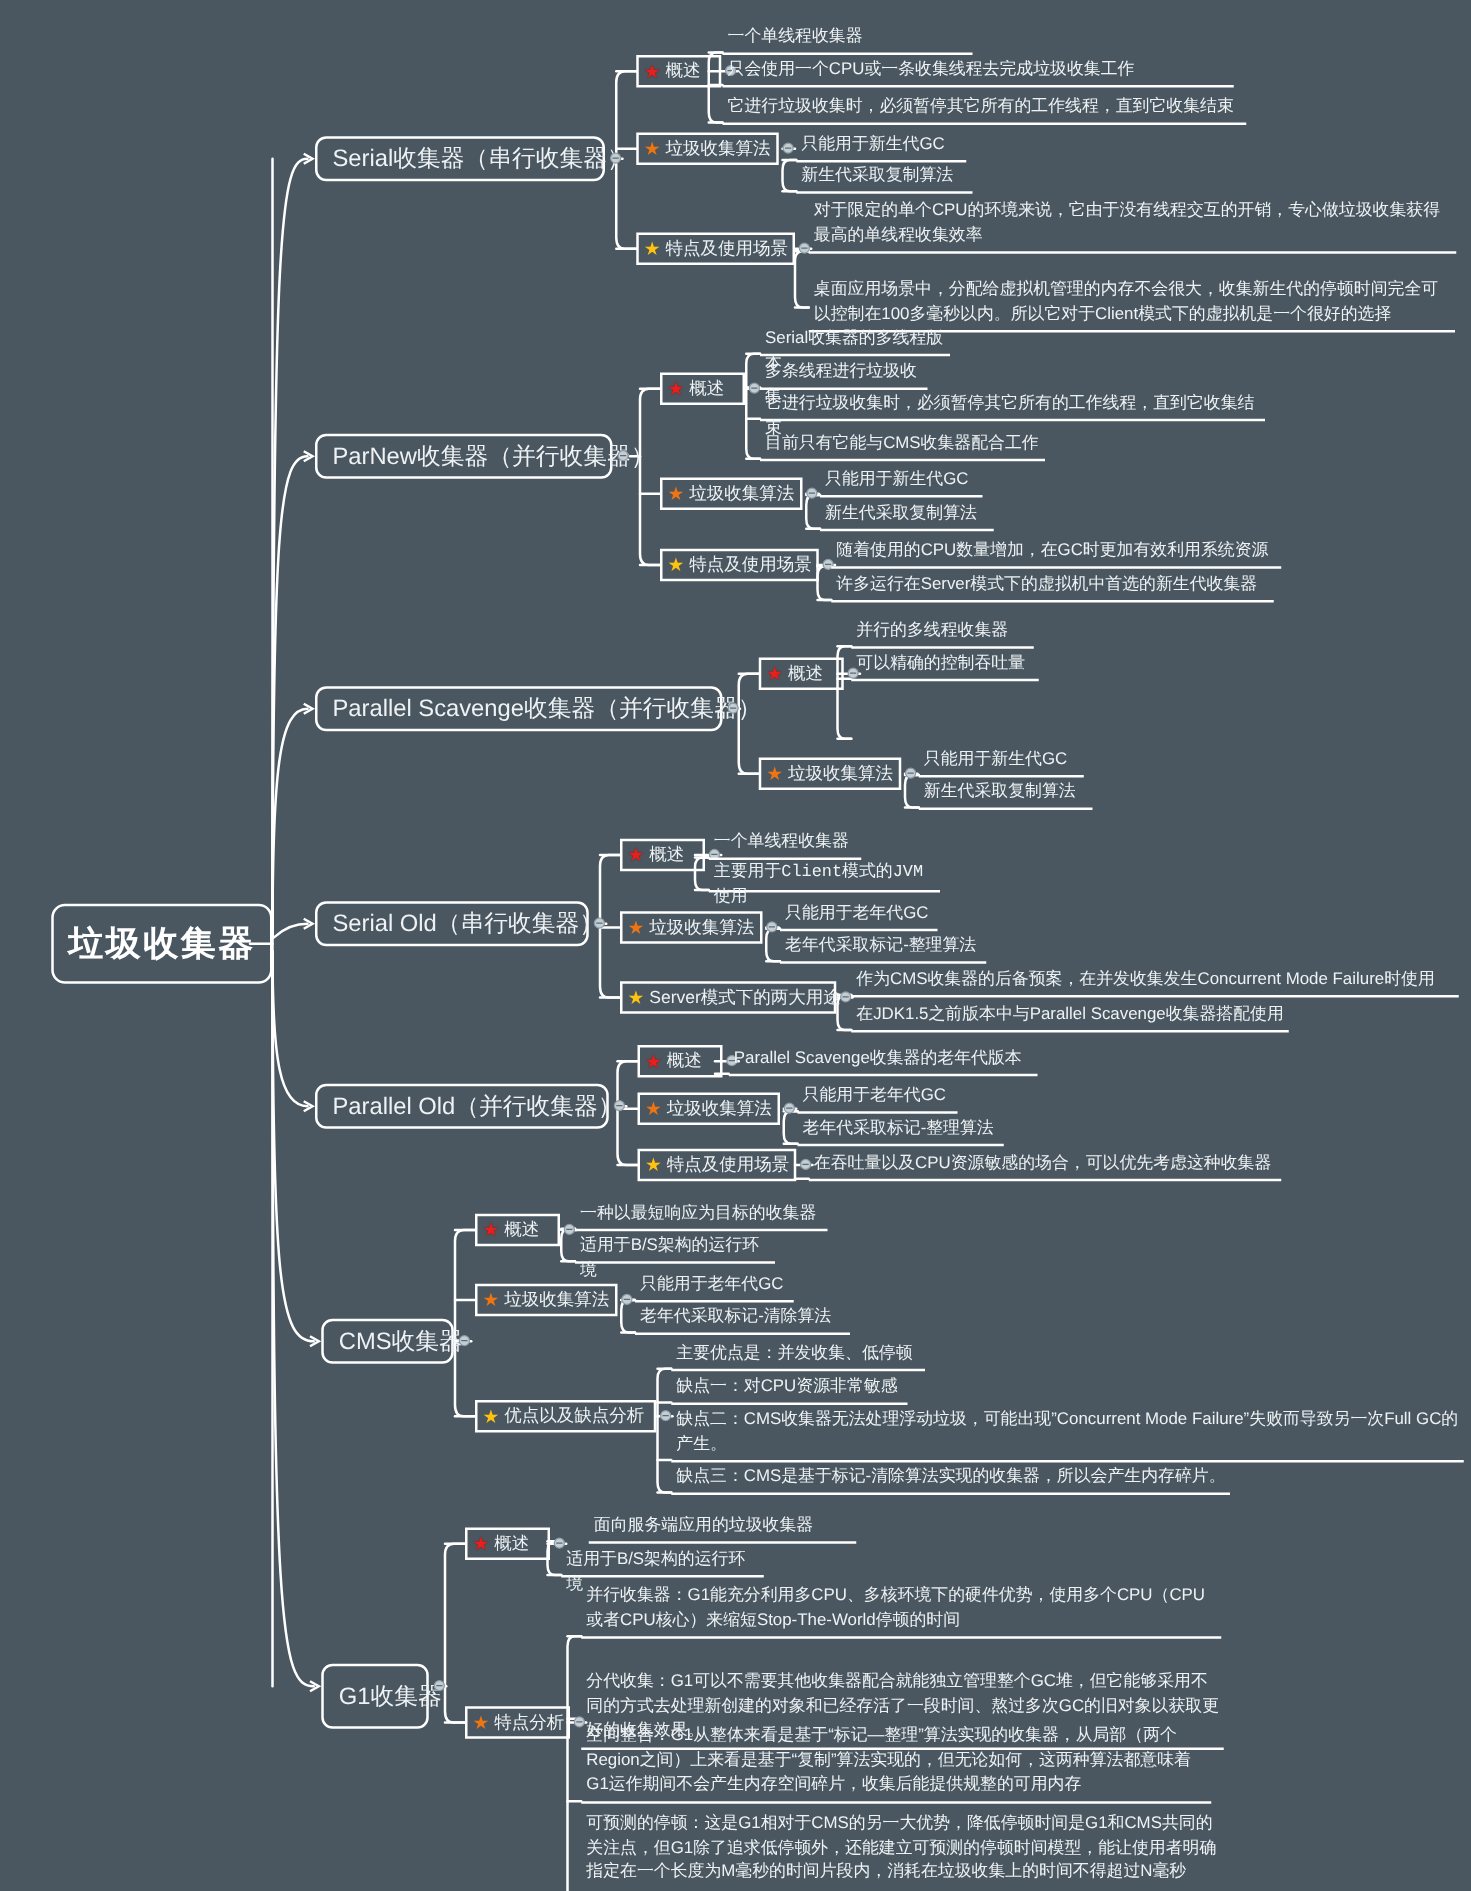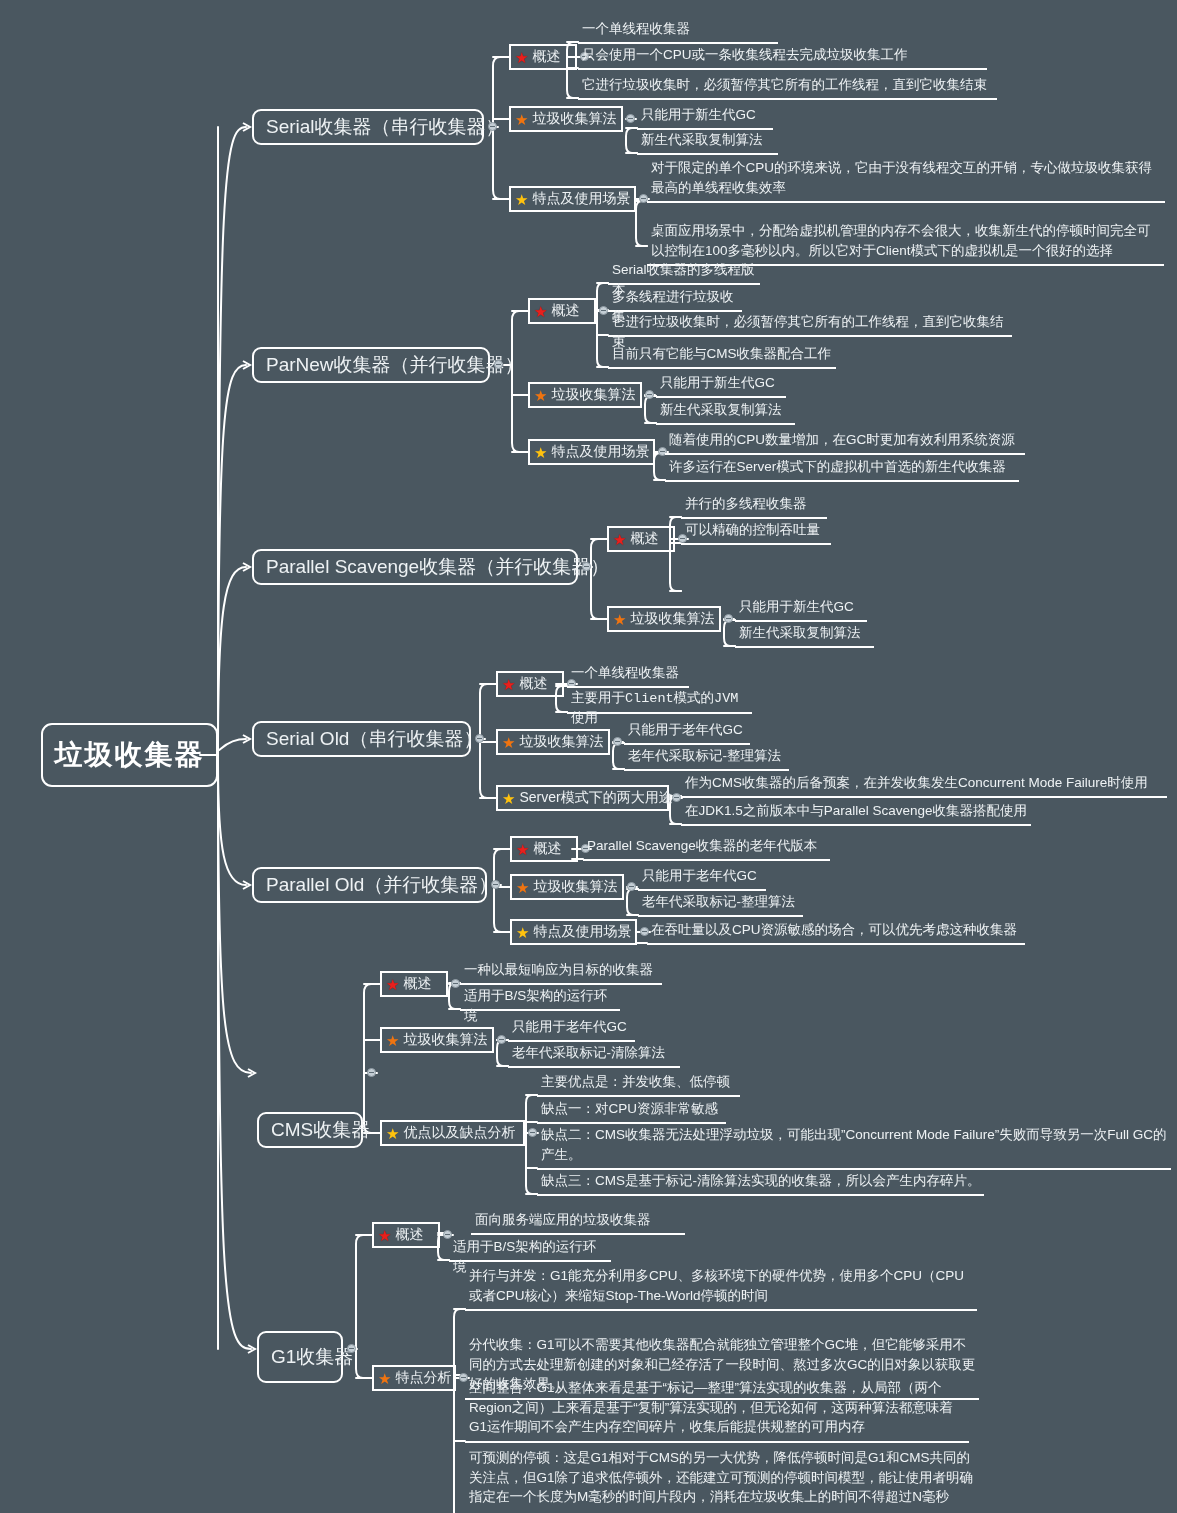--- a/index.html
+++ b/index.html
@@ -332,21 +332,21 @@
     </div>
     <div class="nodedot" style="left: 627px; top: 882px;"></div>
     <div class="leaf" style="left: 638px; top: 865px; width: 128px; height: 26px;">只能用于老年代GC</div>
     <div class="leaf" style="left: 638px; top: 891px; width: 165px; height: 26px;">老年代采取标记-整理算法</div>
     <div class="cat" style="left: 510px; top: 919px; width: 127px; height: 26px;">
       <span class="star star-yellow">★</span>
       <span>特点及使用场景</span>
     </div>
     <div class="nodedot" style="left: 640px; top: 927px;"></div>
     <div class="leaf" style="left: 647px; top: 919px; width: 378px; height: 26px;">在吞吐量以及CPU资源敏感的场合，可以优先考虑这种收集器</div>
-    <div class="branch" style="left: 257px; top: 1112px; width: 106px; height: 36px; text-align: right;">
+    <div class="branch" style="left: 257px; top: 1055px; width: 106px; height: 36px; text-align: right;">
       <span>CMS收集器</span>
     </div>
     <div class="nodedot" style="left: 367px; top: 1068px;"></div>
     <div class="cat" style="left: 380px; top: 971px; width: 68px; height: 26px;">
       <span class="star star-red">★</span>
       <span>概述</span>
     </div>
     <div class="nodedot" style="left: 451px; top: 979px;"></div>
     <div class="leaf" style="left: 460px; top: 959px; width: 202px; height: 26px;">一种以最短响应为目标的收集器</div>
     <div class="leaf" style="left: 460px; top: 985px; width: 160px; height: 26px;">适用于B/S架构的运行环境</div>
@@ -375,17 +375,17 @@
       <span>概述</span>
     </div>
     <div class="nodedot" style="left: 443px; top: 1230px;"></div>
     <div class="leaf" style="left: 471px; top: 1209px; width: 214px; height: 26px;">面向服务端应用的垃圾收集器</div>
     <div class="leaf" style="left: 449px; top: 1236px; width: 162px; height: 26px;">适用于B/S架构的运行环境</div>
     <div class="cat" style="left: 372px; top: 1365px; width: 84px; height: 26px;">
       <span class="star star-orange">★</span>
       <span>特点分析</span>
     </div>
     <div class="nodedot" style="left: 459px; top: 1373px;"></div>
-    <div class="leaf" style="left: 465px; top: 1265px; width: 512px; height: 46px;">并行与并发：G1能充分利用多CPU、多核环境下的硬件优势，使用多个CPU（CPU或者CPU核心）来缩短Stop-The-World停顿的时间</div>
+    <div class="leaf" style="left: 465px; top: 1265px; width: 512px; height: 46px;">并行收集器：G1能充分利用多CPU、多核环境下的硬件优势，使用多个CPU（CPU或者CPU核心）来缩短Stop-The-World停顿的时间</div>
     <div class="leaf" style="left: 465px; top: 1334px; width: 514px; height: 66px;">分代收集：G1可以不需要其他收集器配合就能独立管理整个GC堆，但它能够采用不同的方式去处理新创建的对象和已经存活了一段时间、熬过多次GC的旧对象以获取更好的收集效果。</div>
     <div class="leaf" style="left: 465px; top: 1377px; width: 504px; height: 66px;">空间整合：G1从整体来看是基于“标记—整理”算法实现的收集器，从局部（两个Region之间）上来看是基于“复制”算法实现的，但无论如何，这两种算法都意味着G1运作期间不会产生内存空间碎片，收集后能提供规整的可用内存</div>
     <div class="leaf" style="left: 465px; top: 1447px; width: 518px; height: 86px;">可预测的停顿：这是G1相对于CMS的另一大优势，降低停顿时间是G1和CMS共同的关注点，但G1除了追求低停顿外，还能建立可预测的停顿时间模型，能让使用者明确指定在一个长度为M毫秒的时间片段内，消耗在垃圾收集上的时间不得超过N毫秒</div>
   </div>
 
 </body></html>

